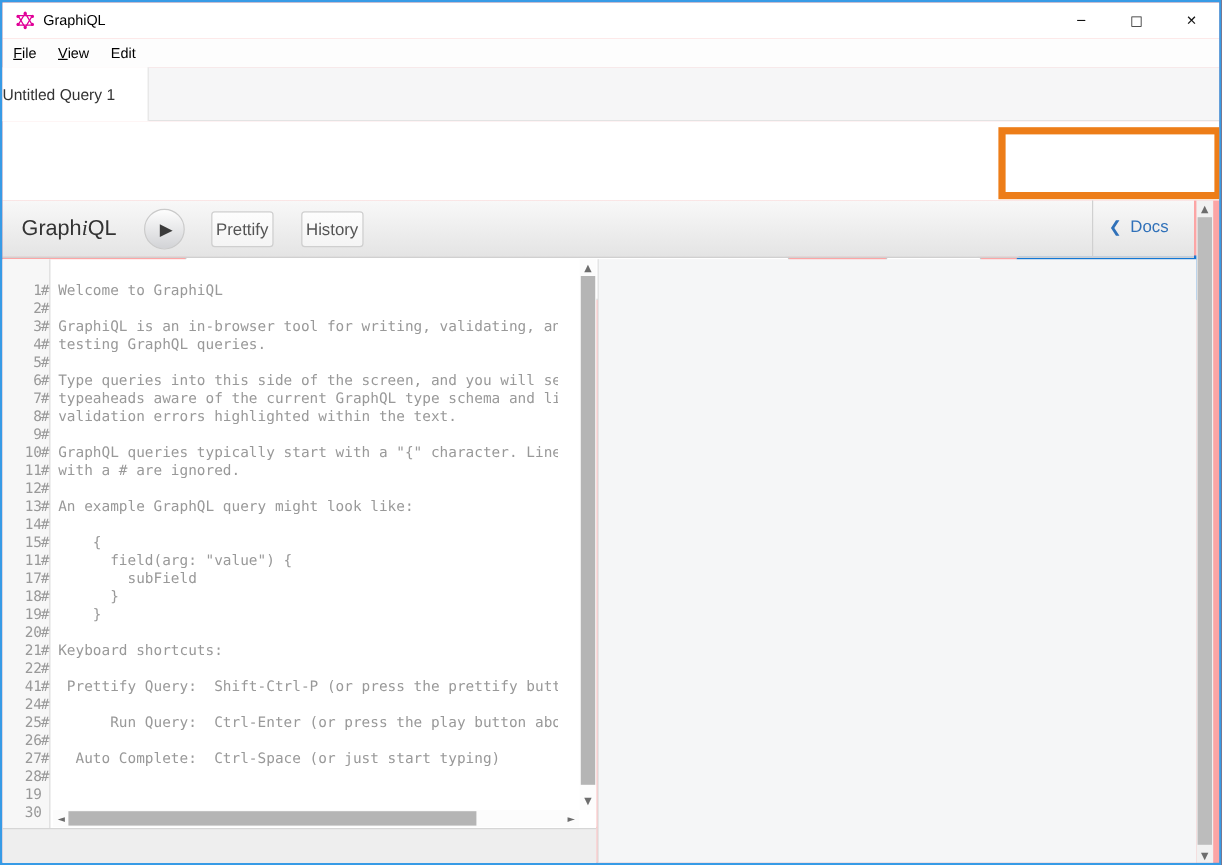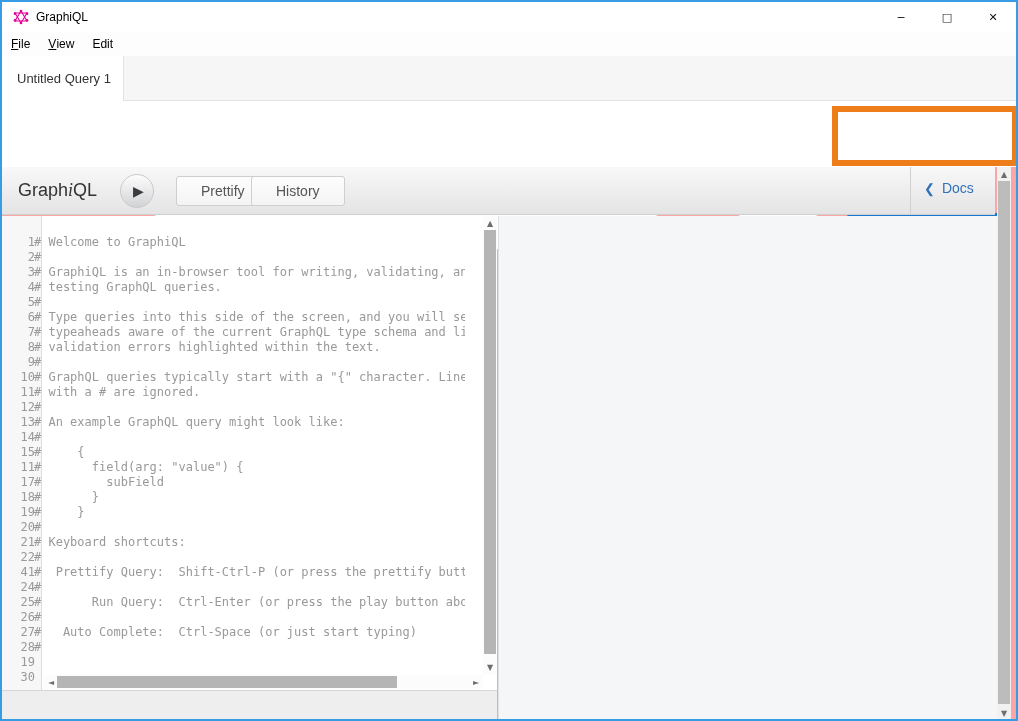--- a/index.html
+++ b/index.html
@@ -20,21 +20,21 @@
              font-size:11px; color:#111; font-family:"DejaVu Sans", sans-serif; }
 
   
   .menubar { position:absolute; left:0; top:30px; width:1014px; height:24px; background:#fdfdfd; display:flex; align-items:center; }
   .menu-item { font-size:12px; color:#000; padding:0 9px; height:24px; display:flex; align-items:center; }
   .menu-item u { text-decoration:underline; }
 
   
   .tabbar { position:absolute; left:0; top:54px; width:1014px; height:45px; background:#f6f6f7; border-bottom:1px solid #e3e3e3; }
   .tab-active { position:absolute; left:0; top:0; width:122px; height:45px; background:#fff;
-                border-right:1px solid #e3e3e3; display:flex; align-items:center; padding-left:15px;
+                border-right:1px solid #e3e3e3; display:flex; align-items:center; 
                 font-size:13px; color:#333; }
 
   
   .endpoint-row { position:absolute; left:0; top:99px; width:1014px; height:66px; background:#fff; }
   .endpoint-label { position:absolute; left:10px; top:122px; font-size:15px; color:#222; }
   .endpoint-input { position:absolute; left:152px; top:112px; width:504px; height:37px;
                     border:1px solid #c8c8c8; border-radius:4px; padding:0 12px; font-size:15px; color:#444;
                     font-family:"Liberation Sans", sans-serif; background:#fff; outline:none; }
   .method-label { position:absolute; left:672px; top:122px; font-size:15px; color:#222; }
   .method-select { position:absolute; left:736px; top:112px; width:80px; height:37px;
@@ -50,21 +50,21 @@
 
   
   .gql-toolbar { position:absolute; left:0; top:165px; width:993px; height:48px;
                  background:linear-gradient(#f8f8f8,#e4e4e4); border-bottom:1px solid #d0d0d0; }
   .gql-logo { position:absolute; left:16px; top:13px; font-size:18px; color:#333; }
   .gql-logo em { font-family:"Liberation Serif", serif; font-style:italic; }
   .play-btn { position:absolute; left:118px; top:7px; width:34px; height:34px; border-radius:50%;
               background:linear-gradient(#fdfdfd,#d2d3d6); border:1px solid #cacaca;
               display:flex; align-items:center; justify-content:center; }
   .play-glyph { font-size:14px; color:#3b3b3b; margin-left:3px; }
-  .tb-btn { position:absolute; top:9px; height:30px; padding:0 24px; background:linear-gradient(#fdfdfd,#f4f4f4);
+  .tb-btn { position:absolute; top:9px; height:30px; padding:0 3px; background:linear-gradient(#fdfdfd,#f4f4f4);
             border:1px solid #cfcfcf; border-radius:3px; font-size:14px; color:#555;
             display:flex; align-items:center; }
   .tb-prettify { left:174px; }
   .tb-history { left:249px; }
   .docs-divider { position:absolute; left:908px; top:0; width:1px; height:47px; background:#d0d0d0; }
   .docs-link { position:absolute; left:922px; top:13px; font-size:14px; color:#3071b9; display:flex; gap:7px; align-items:center; }
   .docs-chevron { font-size:13px; }
 
   
   .editor-pane { position:absolute; left:0; top:214px; width:495px; height:505px; background:#fff; }

